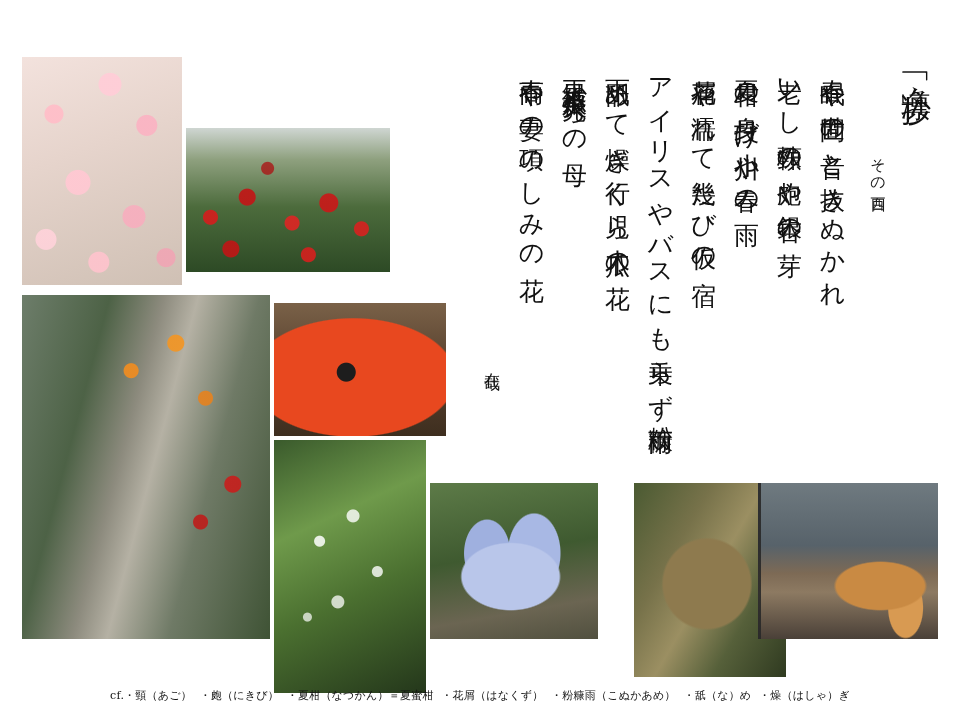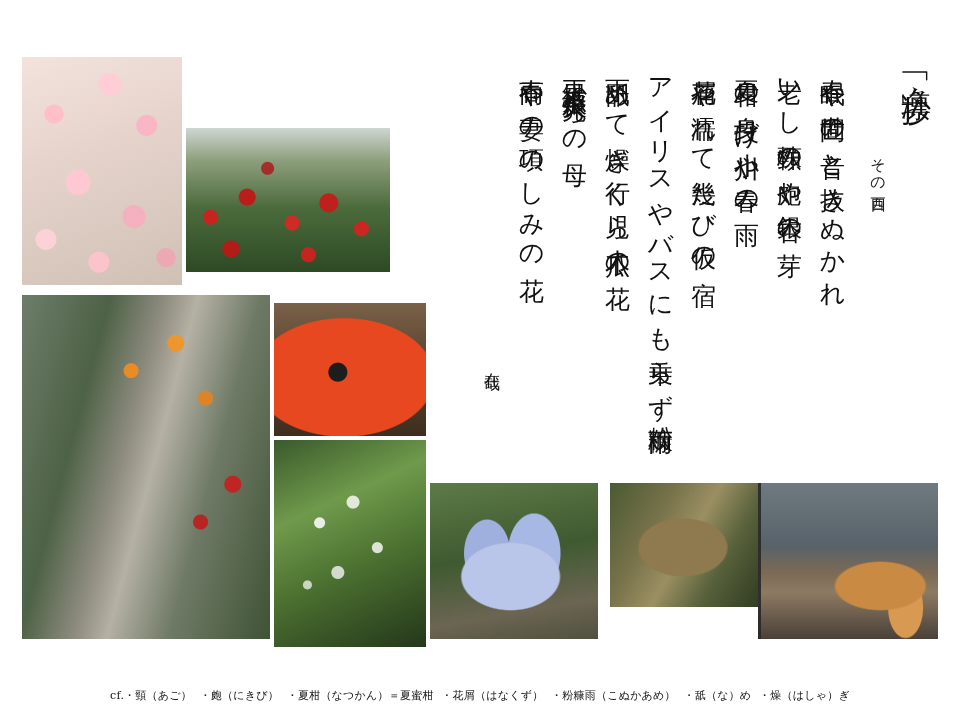--- a/index.html
+++ b/index.html
@@ -220,39 +220,39 @@
       <div class="lbl">red flowering quince hedge</div>
     </div>
   </div>
 
   <div class="photo" id="photo-stream-orange" style="left:22px; top:295px; width:248px; height:344px;">
     <div class="ph-inner">
       <div class="lbl">stream beside citrus tree</div>
     </div>
   </div>
 
-  <div class="photo" id="photo-red-umbrella" style="left:274px; top:303px; width:152px; height:133px;">
+  <div class="photo" id="photo-red-umbrella" style="left:274px; top:303px; width:172px; height:133px;">
     <div class="ph-inner">
       <div class="lbl">red Japanese paper umbrella</div>
     </div>
   </div>
 
-  <div class="photo" id="photo-wet-leaves" style="left:274px; top:440px; width:152px; height:207px;">
+  <div class="photo" id="photo-wet-leaves" style="left:274px; top:440px; width:152px; height:253px;">
     <div class="ph-inner">
       <div class="lbl">raindrops on green leaves</div>
     </div>
   </div>
 
   <div class="photo" id="photo-iris" style="left:430px; top:483px; width:168px; height:156px;">
     <div class="ph-inner">
       <div class="lbl">blue iris flower</div>
     </div>
   </div>
 
-  <div class="photo" id="photo-toad" style="left:610px; top:483px; width:152px; height:124px;">
+  <div class="photo" id="photo-toad" style="left:634px; top:483px; width:152px; height:194px;">
     <div class="ph-inner">
       <div class="lbl">toad on tree bark</div>
     </div>
   </div>
 
   <div class="photo" id="photo-dog" style="left:758px; top:483px; width:180px; height:156px;">
     <div class="ph-inner">
       <div class="lbl">dog resting on veranda</div>
     </div>
   </div>

